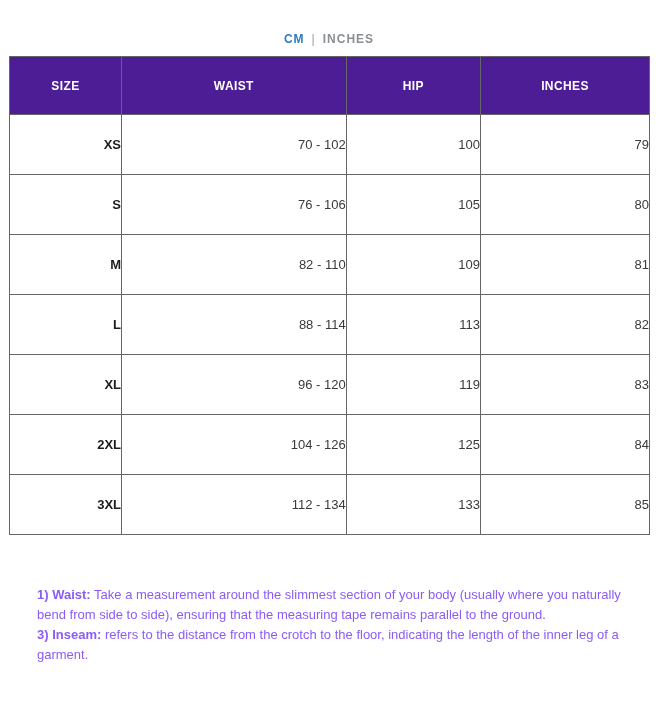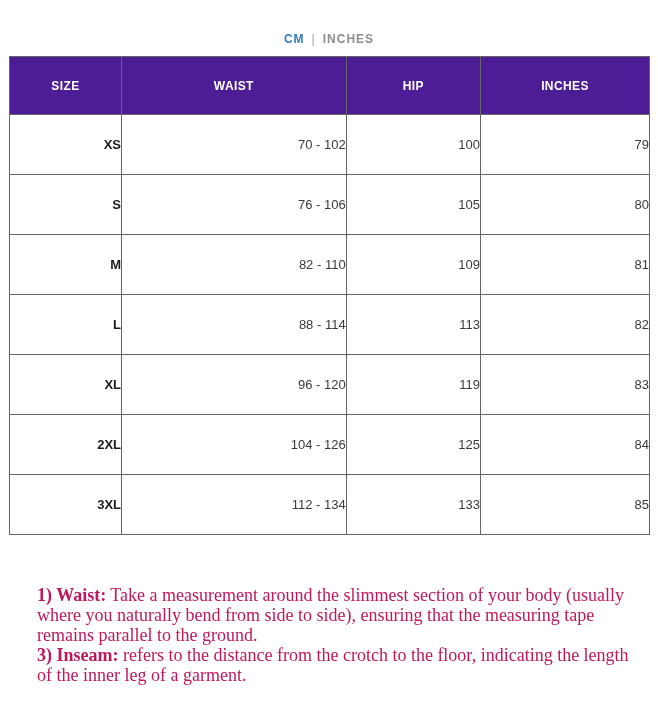--- a/index.html
+++ b/index.html
@@ -68,24 +68,23 @@
     font-weight: bold;
     color: #1c1c1c;
   }
   col.c-size   { width: 17.5%; }
   col.c-waist  { width: 35.1%; }
   col.c-hip    { width: 21.0%; }
   col.c-inseam { width: 26.4%; }
   
   .notes {
     margin: 50px 28px 0 37px;
-    font-size: 18px;
+    font-size: 13px;
     line-height: 20px;
-    color: #be185d;
-    font-family: Liberation Serif, serif;
+    color: #8b5cf6;
   }
   .notes .note-label { font-weight: bold; }
 </style>
 </head>
 <body>
 
 <div class="page">
 
   <div class="unit-toggle">
     <span class="unit-active">CM</span><span class="unit-sep">|</span><span class="unit-inactive">INCHES</span>

